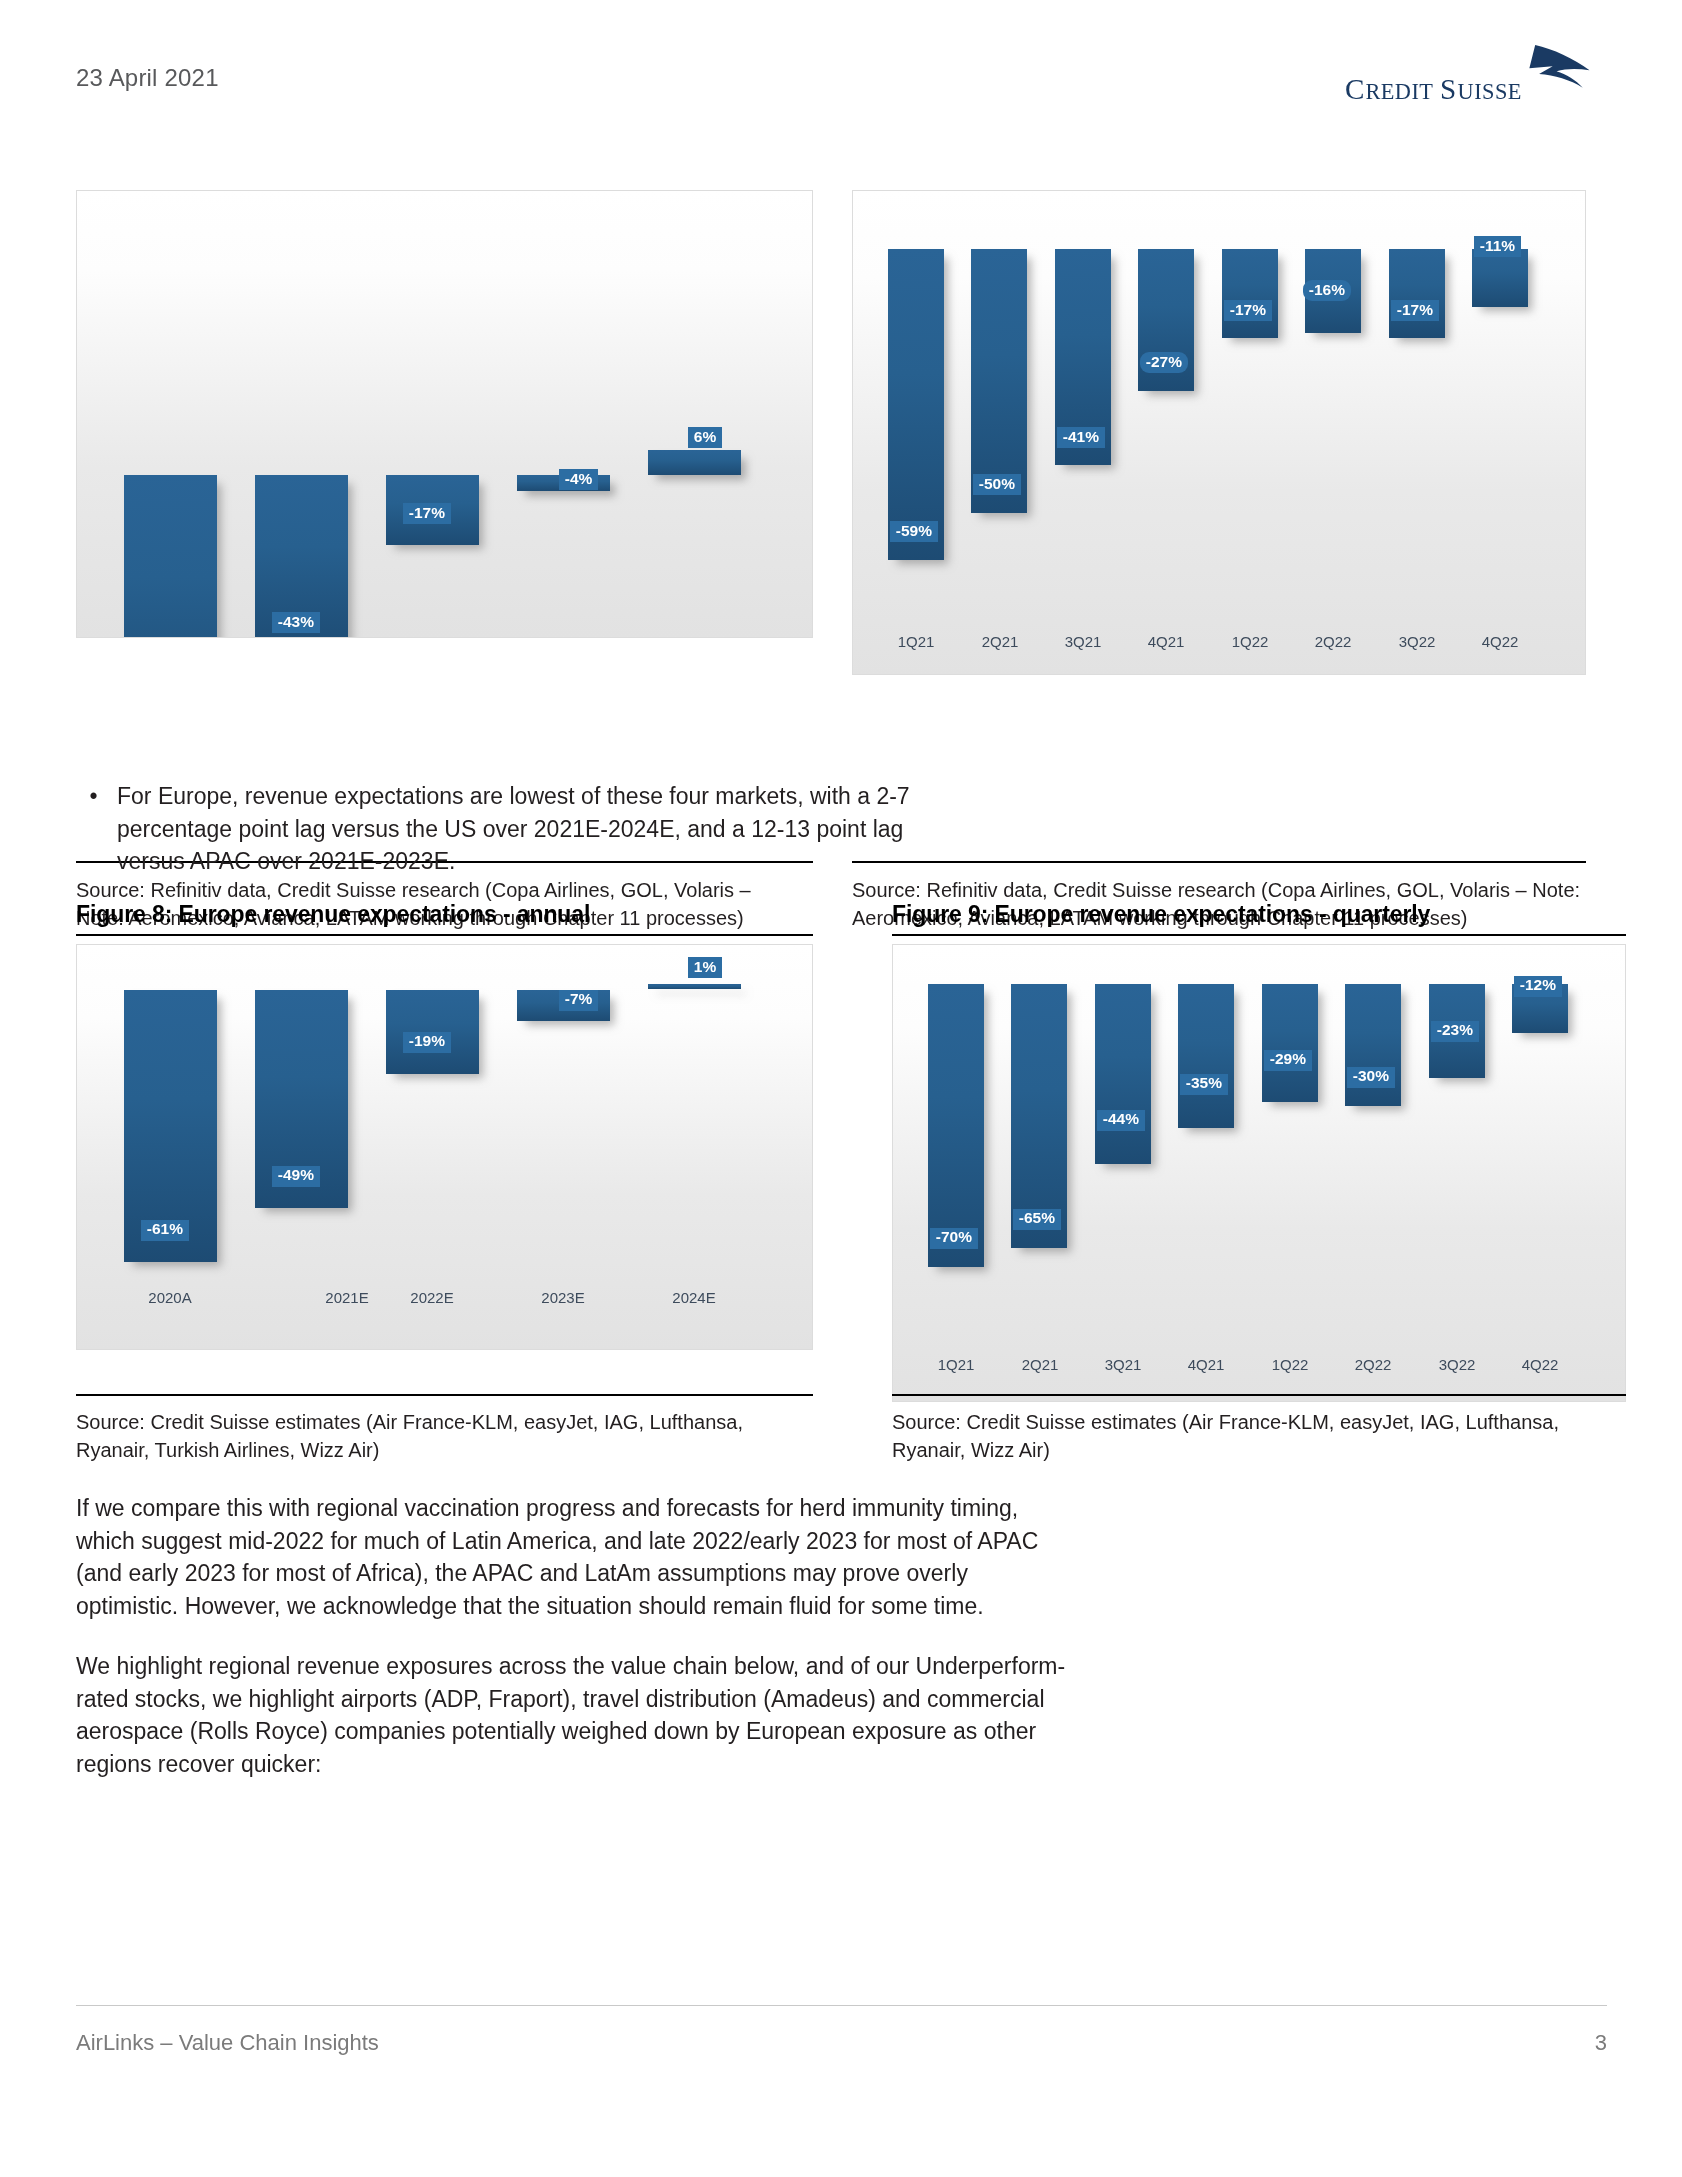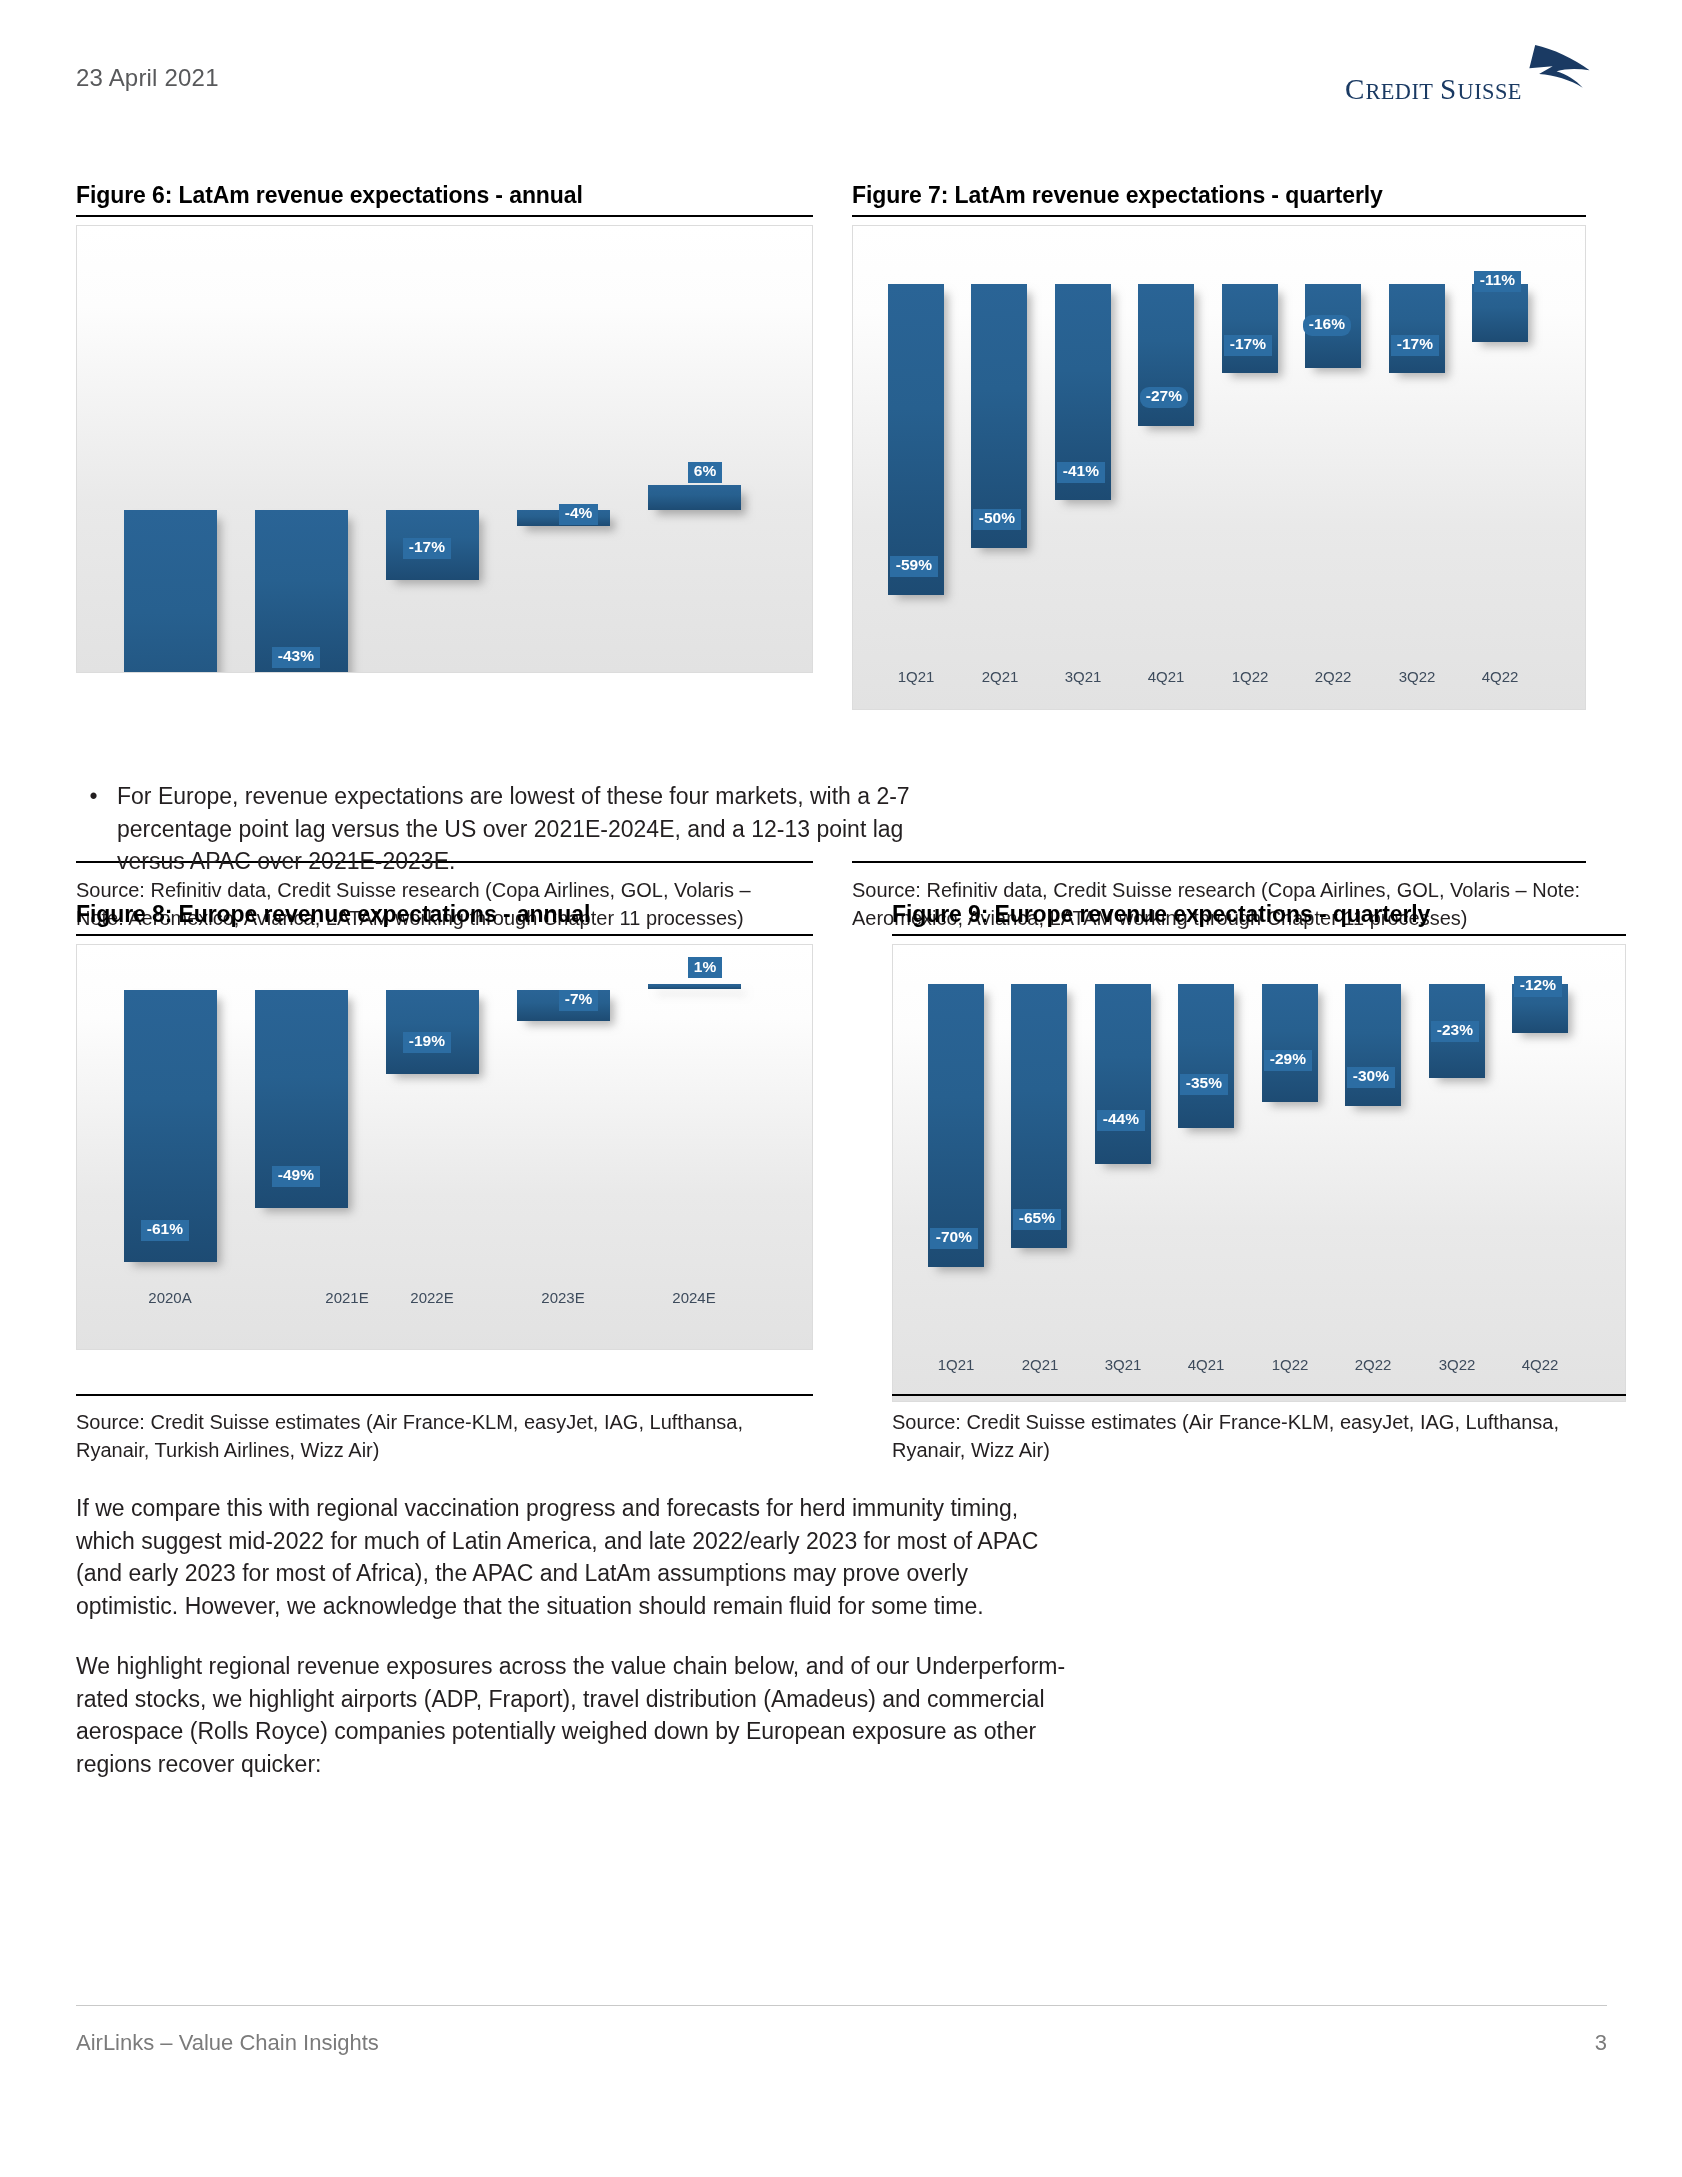--- a/index.html
+++ b/index.html
@@ -166,21 +166,20 @@
         <path d="M196 6 C214 10 236 20 252 32 C240 30 228 30 218 33 C228 36 238 42 245 50 C232 42 216 37 200 36 L214 28 L190 30 Z" fill="#1a3a63"></path>
         <text x="0" y="62" font-family="'Liberation Serif', serif" font-size="30" letter-spacing="0.5" fill="#1a3a63">C</text>
         <text x="21" y="62" font-family="'Liberation Serif', serif" font-size="23" letter-spacing="0.5" fill="#1a3a63">REDIT</text>
         <text x="98" y="62" font-family="'Liberation Serif', serif" font-size="30" letter-spacing="0.5" fill="#1a3a63">S</text>
         <text x="116" y="62" font-family="'Liberation Serif', serif" font-size="23" letter-spacing="0.5" fill="#1a3a63">UISSE</text>
       </svg>
     </div>
   </div>
 
   <div class="fig" style="left:76px; top:182px; width:737px;">
-    <div class="fig-title">Figure 6: LatAm revenue expectations - annual</div>
     <div class="chart-box" style="height:448px; margin-top:7.8px;">
       <div class="plot">
 
         <div class="bar" style="left:47px; top:284px; width:93px; height:256px;"></div>
 
         <div class="bar" style="left:178px; top:284px; width:93px; height:178px;"></div>
         <div class="bar-lab" style="left:195px; top:421px;">-43%</div>
 
         <div class="bar" style="left:309px; top:284px; width:93px; height:70px;"></div>
         <div class="bar-lab" style="left:326px; top:312px;">-17%</div>
@@ -191,21 +190,20 @@
         <div class="bar" style="left:571px; top:259px; width:93px; height:25px;"></div>
         <div class="bar-lab" style="left:611px; top:236px;">6%</div>
 
       </div>
     </div>
     <div class="fig-rule" style="left:0; top:679px; width:737px;"></div>
     <div class="src" style="left:0; top:694px; width:708px;">Source: Refinitiv data, Credit Suisse research (Copa Airlines, GOL, Volaris – Note: Aeromexico, Avianca, LATAM working through Chapter 11 processes)</div>
   </div>
 
   <div class="fig" style="left:852px; top:182px; width:734px;">
-    <div class="fig-title">Figure 7: LatAm revenue expectations - quarterly</div>
     <div class="chart-box" style="height:485px; margin-top:7.8px;">
       <div class="plot">
         <div class="bar" style="left:35px; top:58px; width:56px; height:311px;"></div>
         <div class="bar-lab" style="left:37px; top:330px;">-59%</div>
 
         <div class="bar" style="left:118px; top:58px; width:56px; height:264px;"></div>
         <div class="bar-lab" style="left:120px; top:283px;">-50%</div>
 
         <div class="bar" style="left:202px; top:58px; width:56px; height:216px;"></div>
         <div class="bar-lab" style="left:204px; top:236px;text-align:center;">-41%</div>

